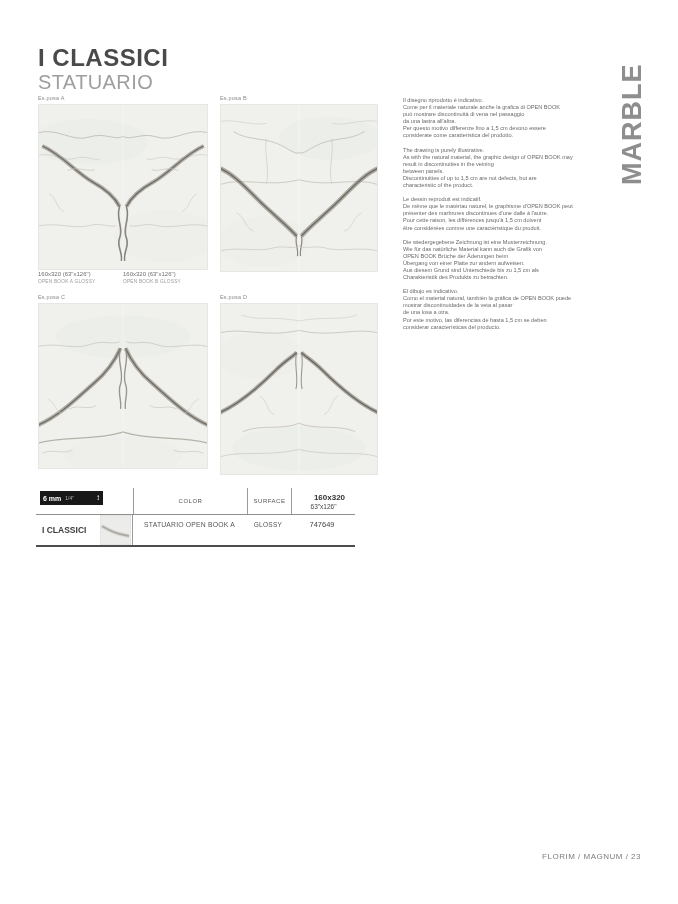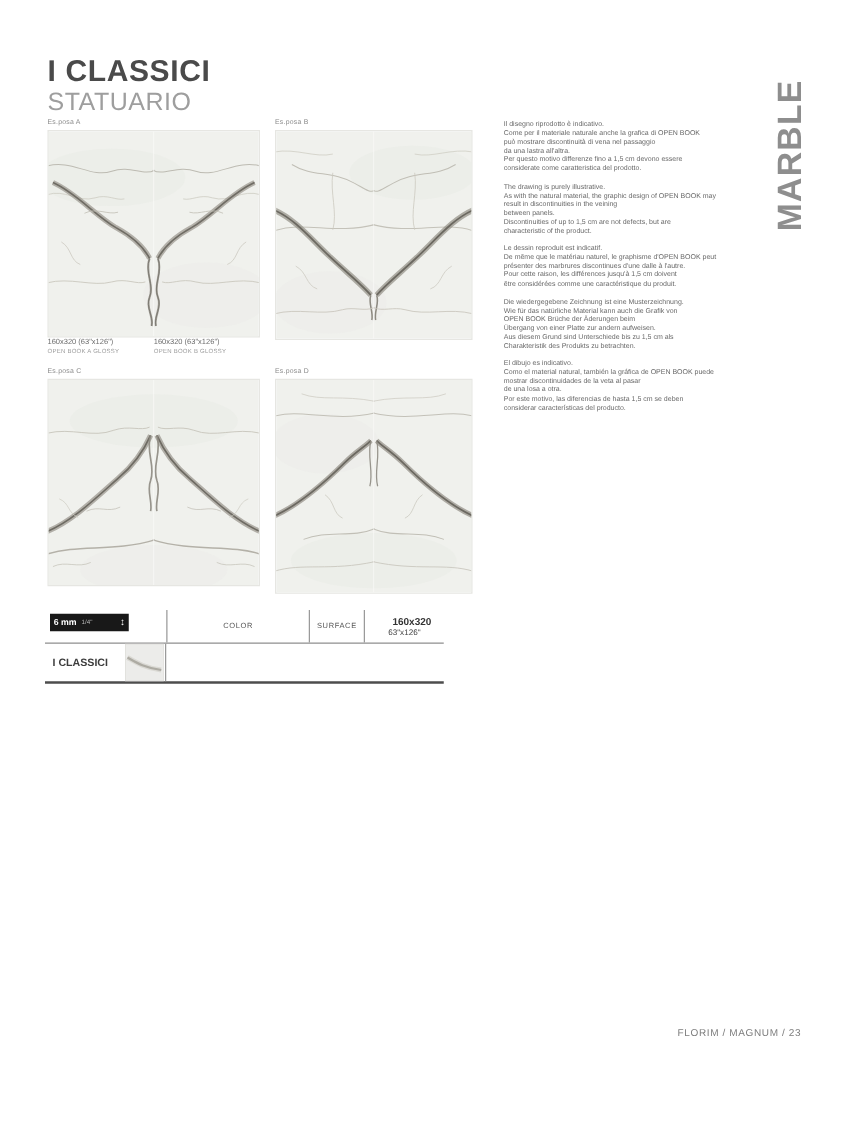--- a/index.html
+++ b/index.html
@@ -75,21 +75,21 @@
   .group-name { font-size:8.5px; font-weight:bold; color:#3d3d3d; margin-left:6px; flex:1; }
   .group-swatch { width:31px; height:30px; margin-right:1px; }
   .rows-wrap { display:flex; flex-direction:column; flex:1; }
   .spec-row { display:flex; height:18px; align-items:center; }
   .spec-row + .spec-row { border-top:1px solid #9a9a9a; }
   .cell-color   { width:113px; text-align:center; font-size:6.8px; color:#555; letter-spacing:0.2px; }
   .cell-surface { width:44px;  text-align:center; font-size:6.5px; color:#555; letter-spacing:0.3px; }
   .cell-code    { width:64px;  text-align:center; font-size:7.5px; color:#444; }
 
   .page-footer {
-    position:absolute; right:37px; top:822px;
+    position:absolute; right:37px; top:852px;
     font-size:8px; color:#7d7d7d; letter-spacing:0.5px;text-align:center;
   }
 </style>
 </head>
 <body>
 
 <div class="page-title">I CLASSICI</div>
 <div class="page-subtitle">STATUARIO</div>
 <div class="side-label">MARBLE</div>
 
@@ -254,17 +254,22 @@
     <div class="group-cell">
       <span class="group-name">I CLASSICI</span>
       <svg class="group-swatch" viewBox="0 0 31 30" preserveAspectRatio="none">
         <rect width="31" height="30" fill="#ececea"></rect>
         <path d="M2,11 C9,15 15,19 29,21" stroke="#c6c3bb" stroke-width="4" fill="none" opacity="0.45"></path>
         <path d="M2,11 C9,15 15,19 29,21" stroke="#a5a29a" stroke-width="1.8" fill="none" opacity="0.85"></path>
         <rect width="31" height="30" fill="none" stroke="#dddcd8" stroke-width="1"></rect>
       </svg>
     </div>
     <div class="rows-wrap">
+      <div class="spec-row">
+        <div class="cell-color">STATUARIO OPEN BOOK A</div>
+        <div class="cell-surface">GLOSSY</div>
+        <div class="cell-code">747649</div>
+      </div>
     </div>
   </div>
 </div>
 
 <div class="page-footer">FLORIM / MAGNUM / 23</div>
 
 </body></html>

